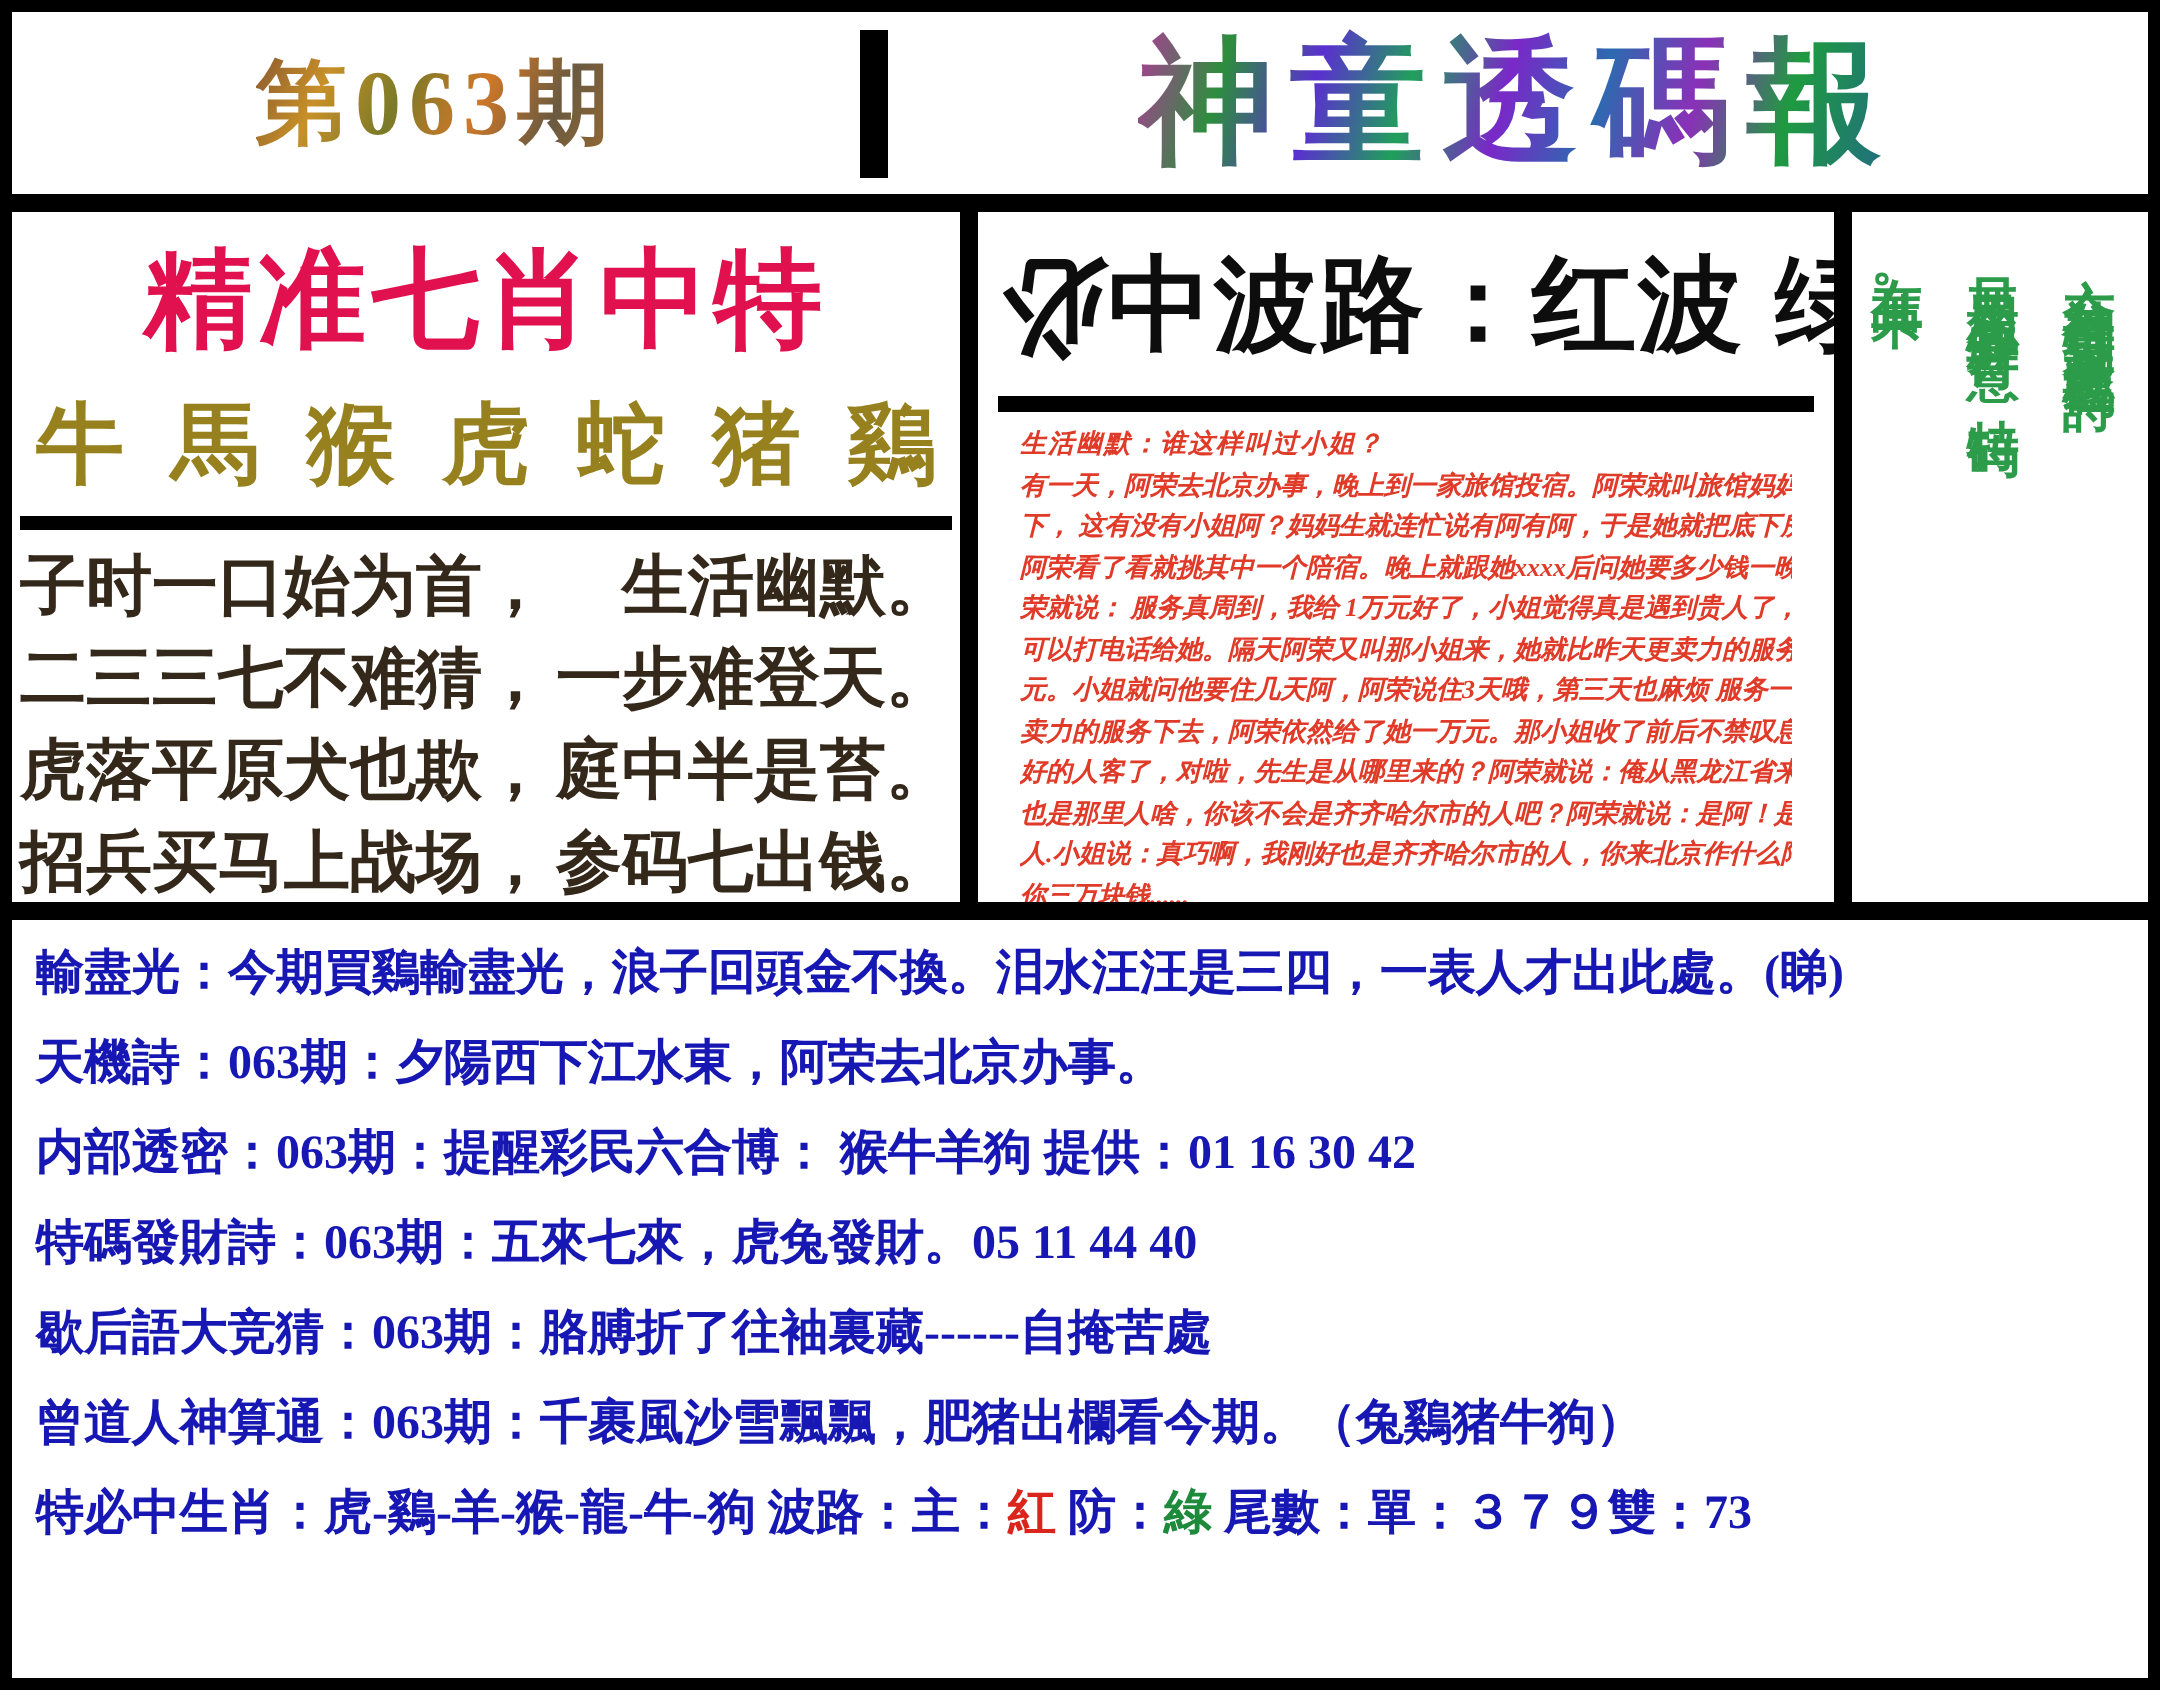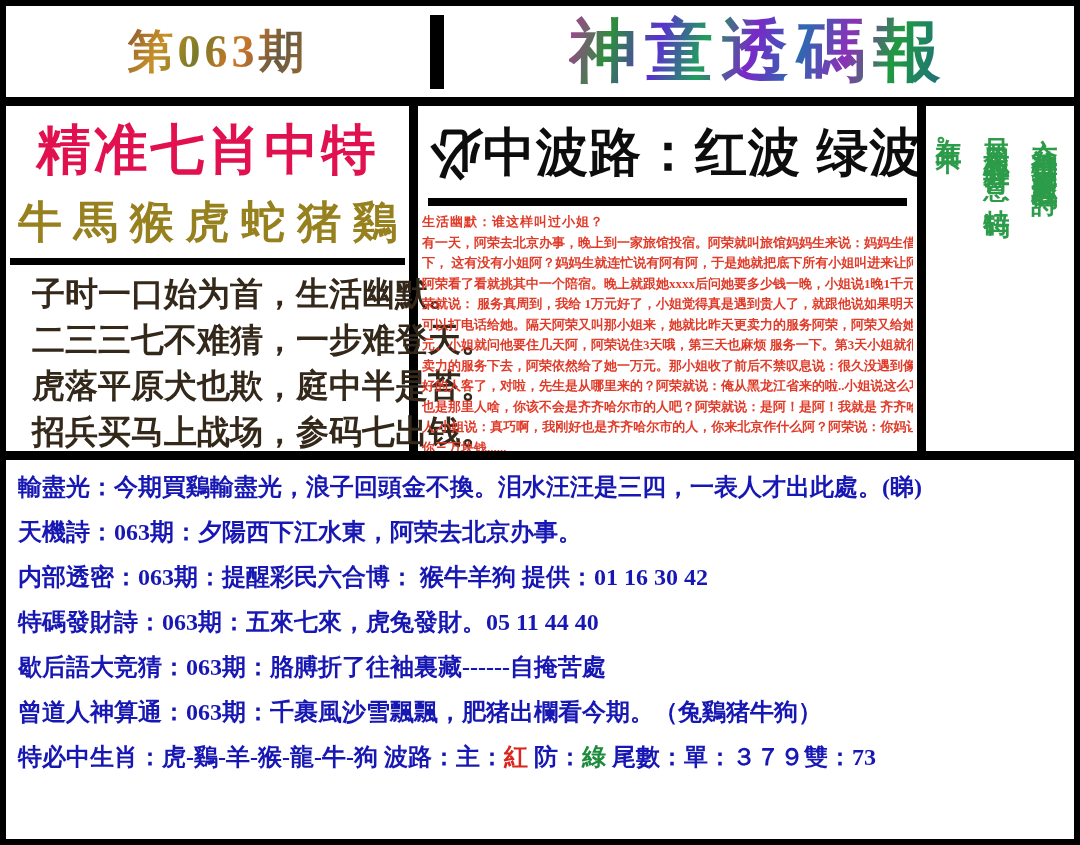--- a/index.html
+++ b/index.html
@@ -18,45 +18,45 @@
   }
   .top-divider { width:14px; height:74px; background:#000; }
   .masthead-cell { flex:1; text-align:center; }
   .masthead-text {
     font-size:68px; font-weight:bold; letter-spacing:8px;
     background:linear-gradient(105deg,#b03a9a 0%,#2c8e3c 12%,#5a2fd0 24%,#1fa05a 36%,#7a28c8 48%,#2c6ab0 60%,#8a30b8 72%,#1f9a40 84%,#206888 100%);
     -webkit-background-clip:text; background-clip:text; color:transparent;
   }
   
   .mid-band { display:flex; height:354px; border-bottom:9px solid #000; }
-  .left-panel { width:412px; border-right:9px solid #000; padding-top:8px; }
+  .left-panel { width:483px; border-right:9px solid #000; padding-top:8px; }
   .left-headline {
     text-align:center; font-size:54px; font-weight:bold; letter-spacing:3px;
     color:#e0114e; font-family:"Liberation Serif", serif;
   }
   .animals-row {
     display:flex; justify-content:space-between; padding:0 12px; margin-top:14px;
     font-size:44px; font-weight:bold; color:#97801e; line-height:1;
   }
   .thick-rule { height:7px; background:#000; margin:13px 4px 0; }
   .poem-wrap { margin-top:6px; }
   .poem-line {
-    display:flex; justify-content:space-between; padding:0 26px;
+    display:flex; justify-content:space-between; padding:0 4px;
     height:46px; line-height:46px; font-size:33px; font-weight:bold; color:#33281a;
     white-space:nowrap;
     text-align:center;
   }
   .middle-panel { flex:1; border-right:9px solid #000; overflow:hidden; }
   .bolu {
     font-size:52px; font-weight:bold; color:#0d0d0d; padding:12px 12px 0;
     letter-spacing:1px; white-space:nowrap; font-family:"Liberation Sans", sans-serif;
   }
   .flip { display:inline-block; transform:rotate(180deg); }
   .mid-rule { height:8px; background:#000; margin:10px 10px 0; }
-  .joke { padding:6px 4px 0; }
+  .joke { padding:6px 21px 0;font-style:italic; }
   .joke-line {
     font-size:13px; font-weight:bold; color:#e03a28; line-height:20.5px;
     white-space:nowrap; letter-spacing:0px; overflow:hidden;
   }
   .joke-title { letter-spacing:1px; }
   .right-panel {
     width:148px; display:flex; flex-direction:row-reverse;
     justify-content:flex-start; gap:13px; padding:12px 12px 0 4px;
   }
   .vcol {

